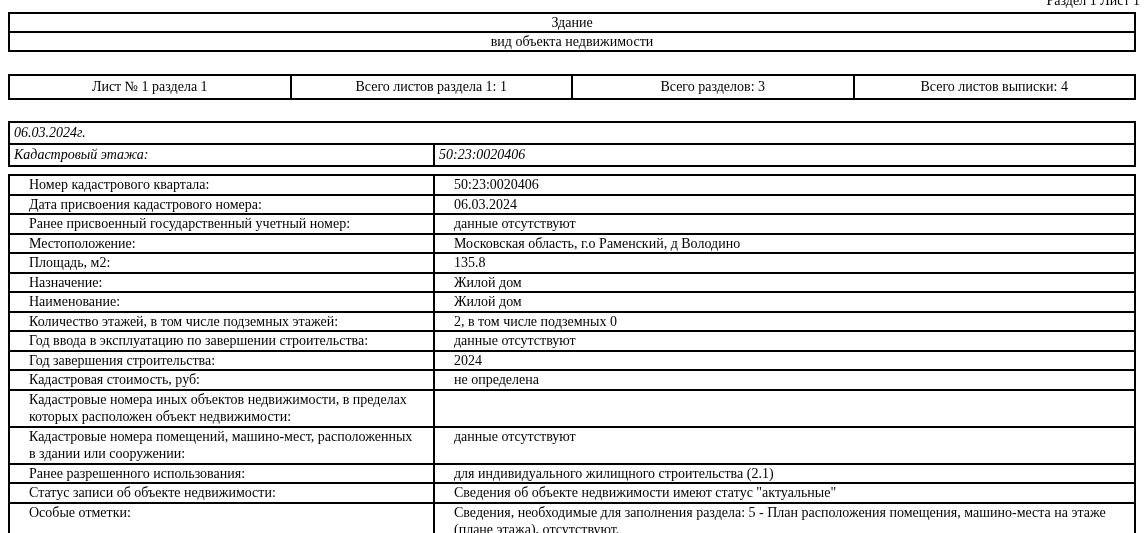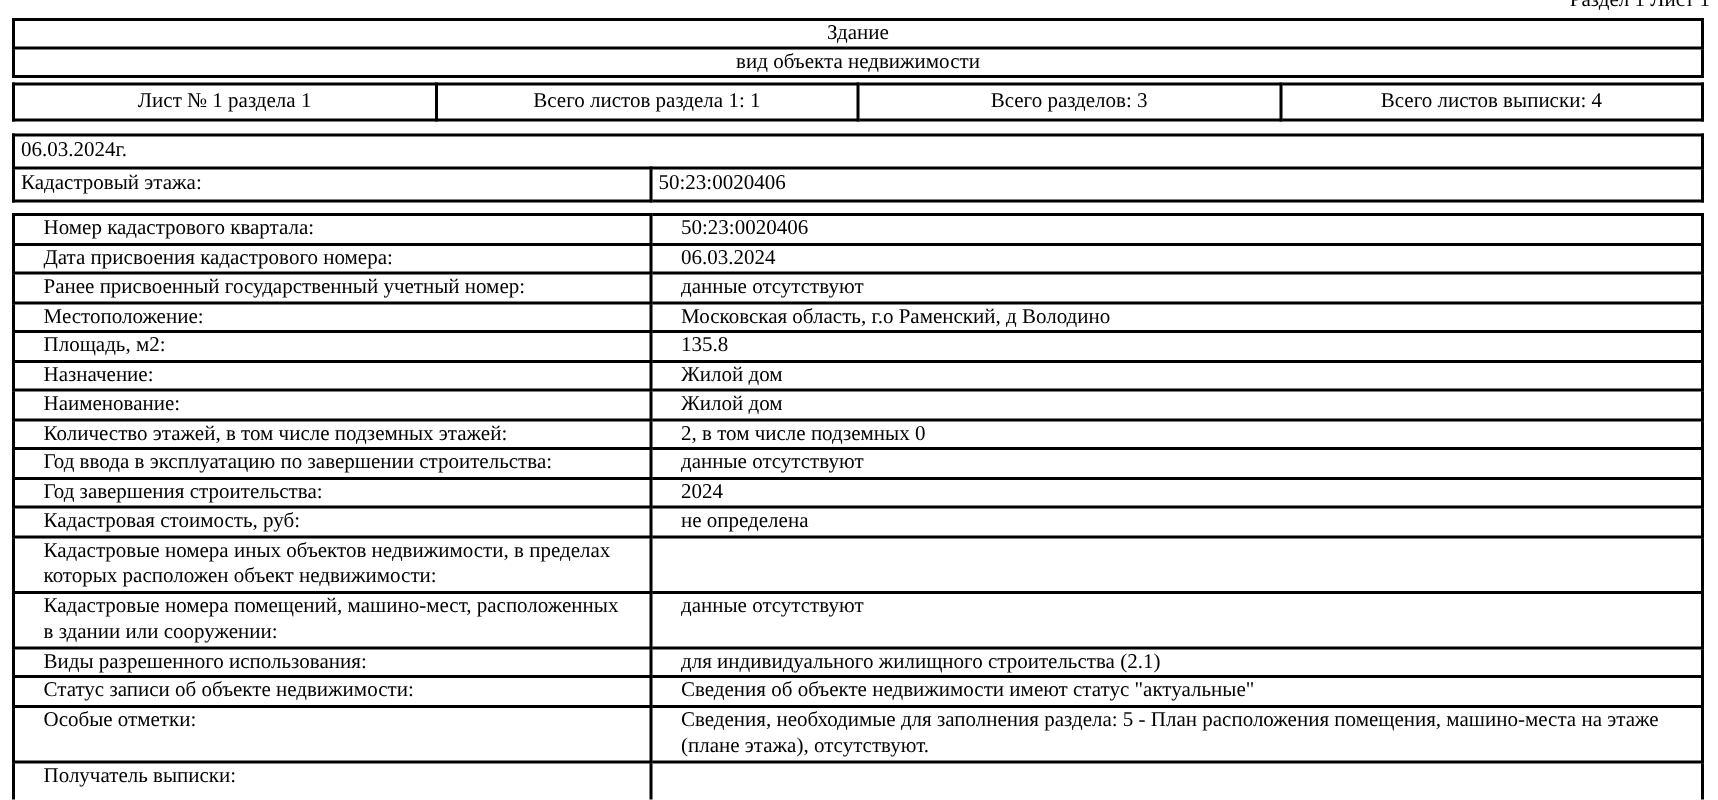--- a/index.html
+++ b/index.html
@@ -35,36 +35,36 @@
   td {
     border: 2px solid #000;
     font-size: 14px;
     line-height: 17.5px;
     padding: 0 19px;
     vertical-align: top;
     overflow: hidden;
     word-wrap: break-word;
   }
   
-  .title-tbl { margin-bottom: 3px; }
+  .title-tbl { margin-bottom: 22px; }
   .title-tbl td {
     text-align: center;
     line-height: 15px;
     padding: 1px 4px;
   }
   
-  .meta-tbl { margin-bottom: 8px; }
+  .meta-tbl { margin-bottom: 21px; }
   .meta-tbl td {
     text-align: center;
     line-height: 18px;
     padding: 2px 4px;
     width: 25%;
   }
   
-  .date-tbl { margin-bottom: 7px; }
+  .date-tbl { margin-bottom: 7px; font-style: italic; }
   
   col.c-key { width: 425px; }
   col.c-val { width: auto; }
   .date-tbl td { line-height: 18px; padding: 1px 4px; }
   
   .details-tbl td { }
   .details-tbl tr:last-child td { height: 34px; }
 </style>
 </head>
 <body>
@@ -163,21 +163,21 @@
         </tr>
         <tr>
           <td class="k">Кадастровые номера иных объектов недвижимости, в пределах которых расположен объект недвижимости:</td>
           <td class="v"></td>
         </tr>
         <tr>
           <td class="k">Кадастровые номера помещений, машино-мест, расположенных в здании или сооружении:</td>
           <td class="v">данные отсутствуют</td>
         </tr>
         <tr>
-          <td class="k">Виды разрешенного использования:</td>
+          <td class="k">Ранее разрешенного использования:</td>
           <td class="v">для индивидуального жилищного строительства (2.1)</td>
         </tr>
         <tr>
           <td class="k">Статус записи об объекте недвижимости:</td>
           <td class="v">Сведения об объекте недвижимости имеют статус "актуальные"</td>
         </tr>
         <tr>
           <td class="k">Особые отметки:</td>
           <td class="v">Сведения, необходимые для заполнения раздела: 5 - План расположения помещения, машино-места на этаже (плане этажа), отсутствуют.</td>
         </tr>

